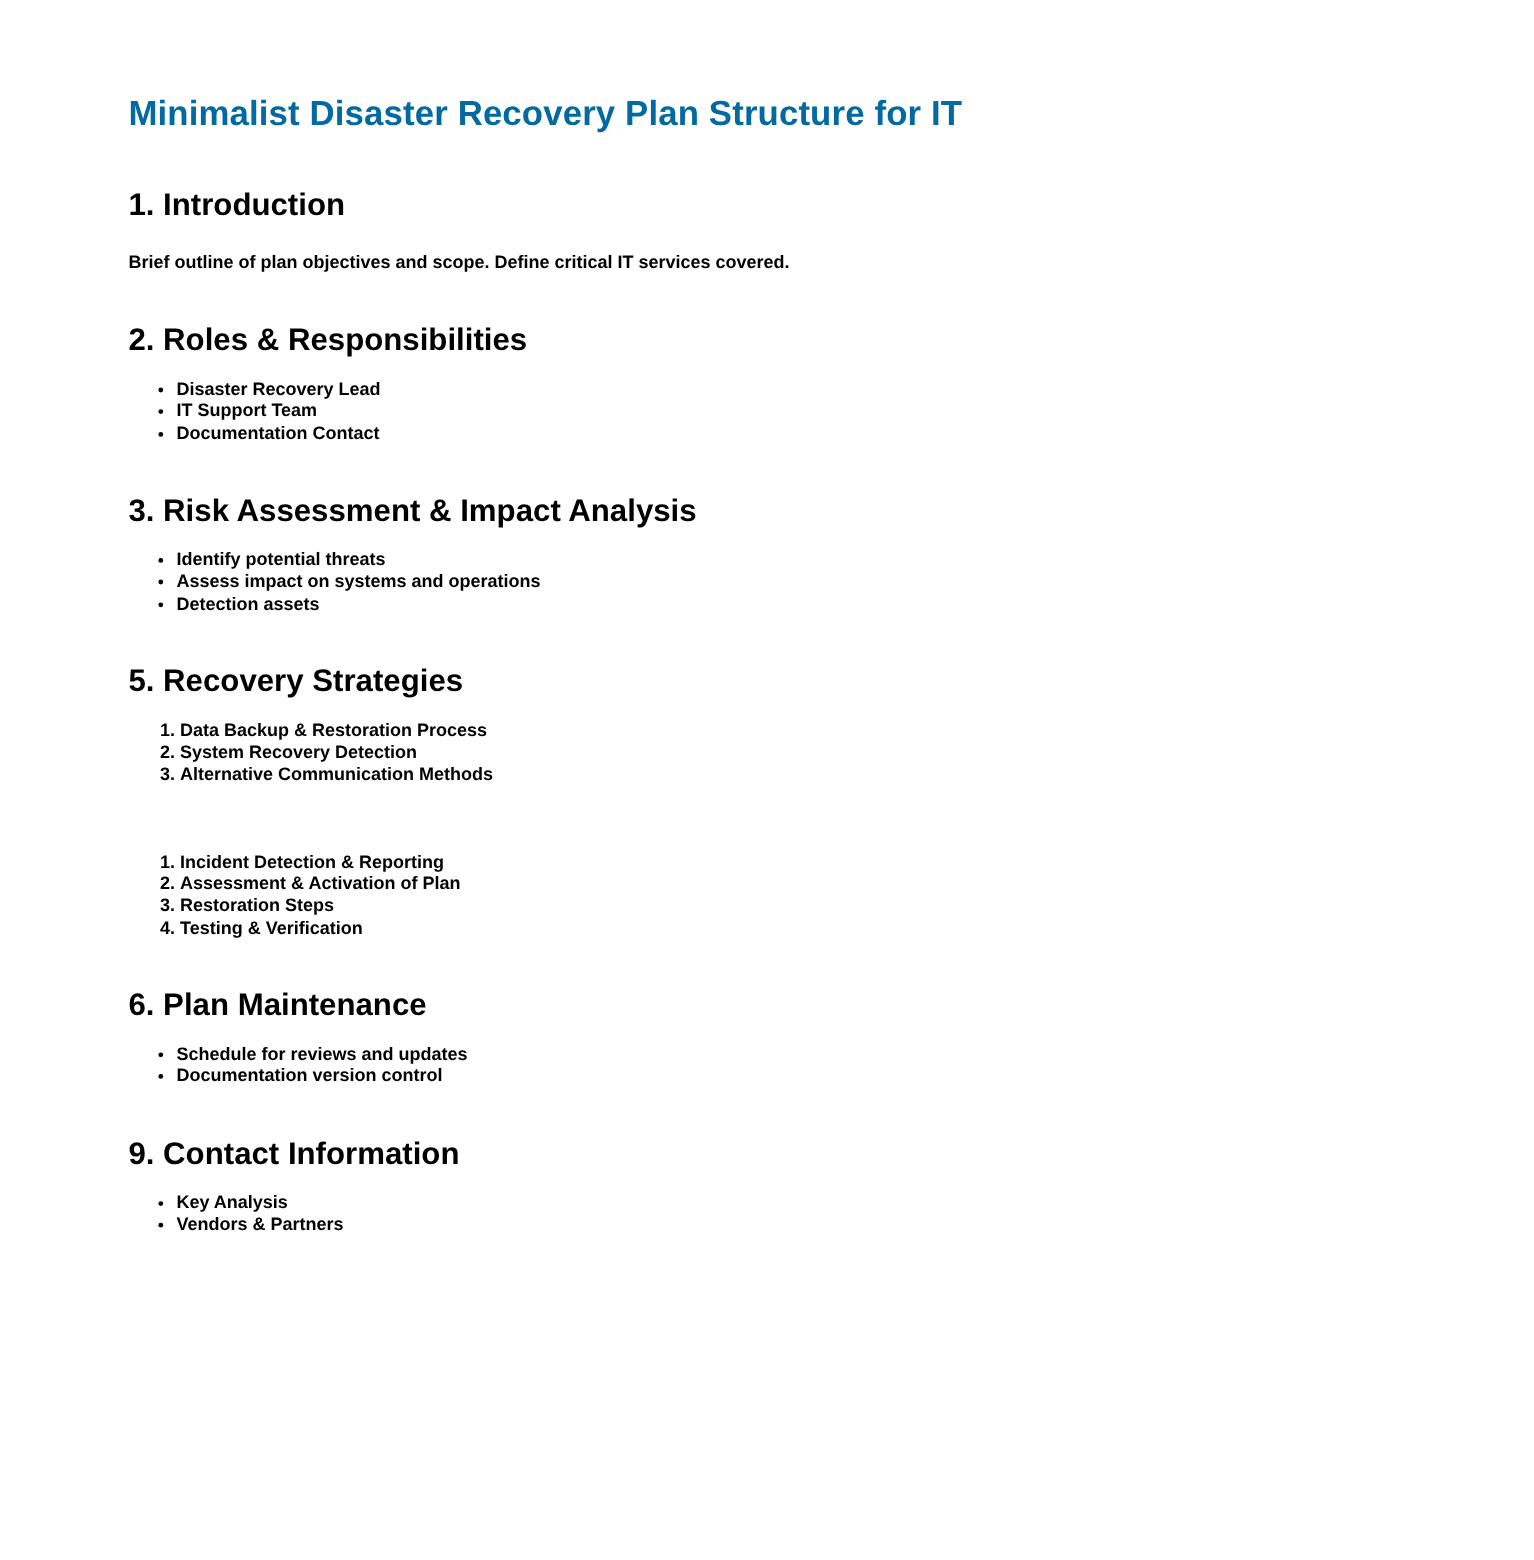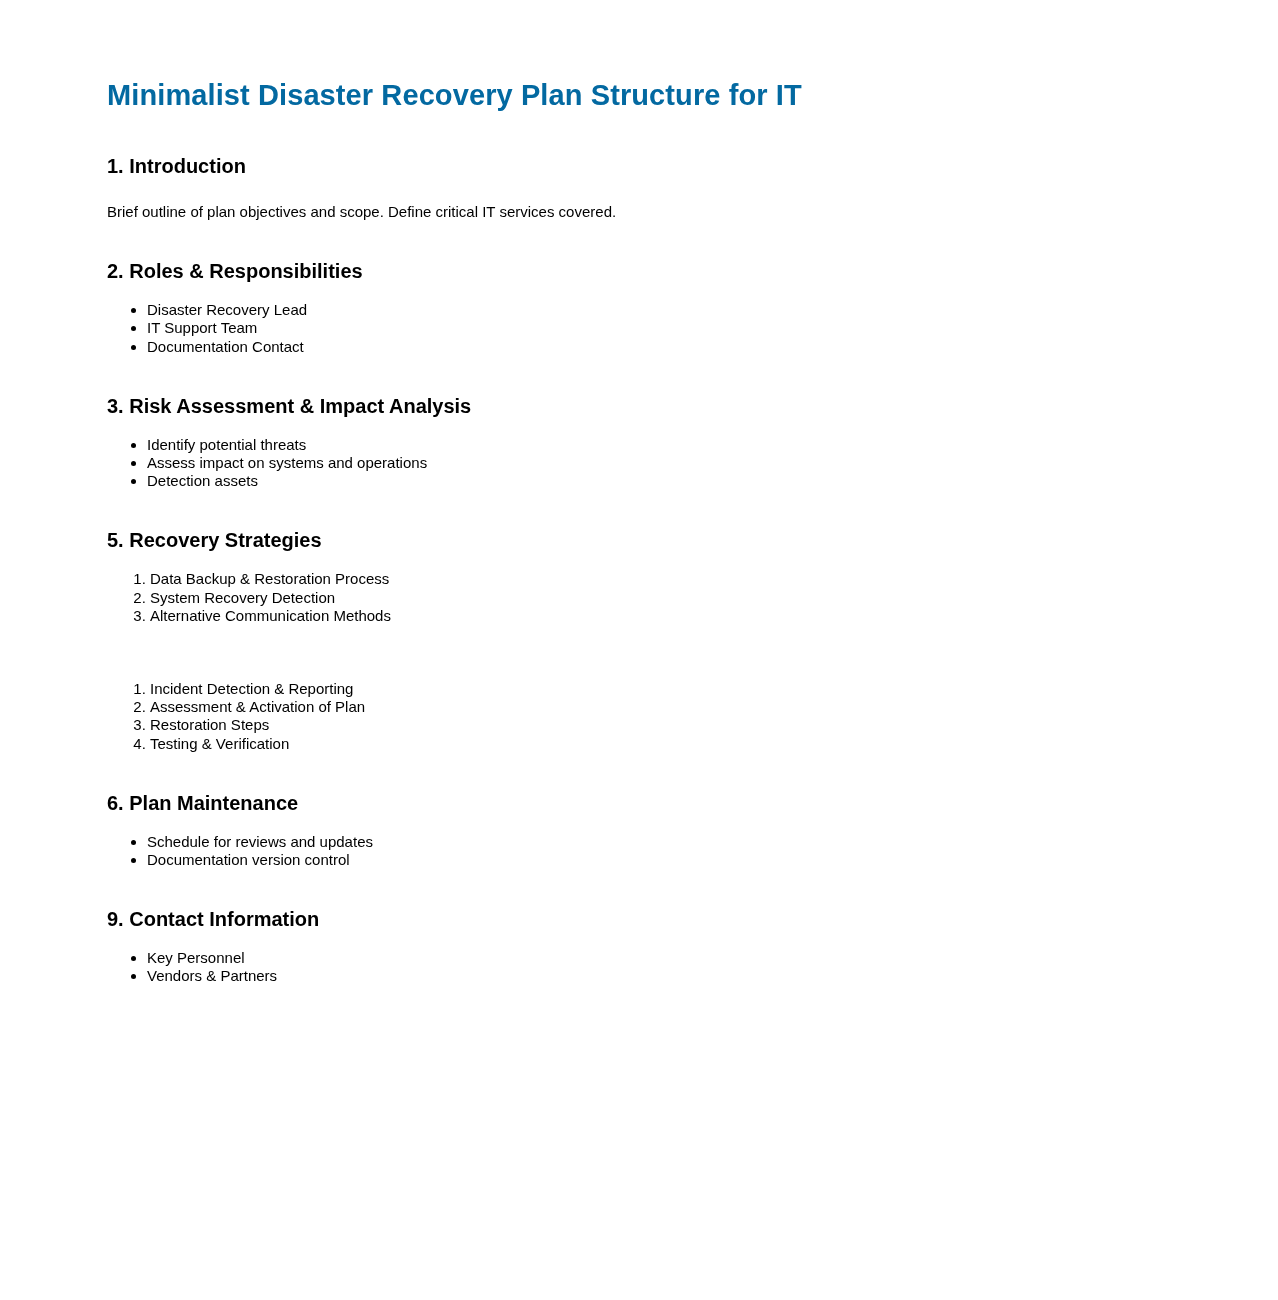--- a/index.html
+++ b/index.html
@@ -25,54 +25,56 @@
     font-weight: bold;
     line-height: 1.2;
     margin: 0 0 0 0;
     letter-spacing: 0.1px;
     color: #0369a1;
   }
   .section {
     margin: 0;
   }
   .section-heading {
-    font-size: 20px;
+    font-size: 26px;
     font-weight: bold;
     line-height: 1.25;
     color: #000000;
     margin: 0;
   }
   
   .sec-gap-first { height: 41px; }
   .sec-gap { height: 38px; }
   .para {
     font-size: 15px;
     line-height: 1.22;
     margin: 0;
     color: #000000;
+    font-weight: bold;
   }
   .para-gap { height: 24px; }
   .list-gap { height: 17px; }
   ul.bullets, ol.numbers {
     margin: 0;
     padding: 0 0 0 40px;
     font-size: 15px;
     line-height: 18.2px;
     color: #000000;
   }
   ul.bullets {
     list-style-type: disc;
   }
   ol.numbers {
     list-style-type: decimal;
     padding-left: 43px;
   }
   ul.bullets > li, ol.numbers > li {
     margin: 0;
     padding: 0;
+    font-weight: bold;
   }
   .tail-space { height: 320px; }
 </style>
 </head>
 <body>
 
 <div class="page">
 
   <h1 class="doc-title">Minimalist Disaster Recovery Plan Structure for IT</h1>
 
@@ -142,20 +144,20 @@
       <li>Documentation version control</li>
     </ul>
   </div>
 
   <div class="sec-gap"></div>
 
   <div class="section">
     <h2 class="section-heading">9. Contact Information</h2>
     <div class="list-gap"></div>
     <ul class="bullets">
-      <li>Key Personnel</li>
+      <li>Key Analysis</li>
       <li>Vendors &amp; Partners</li>
     </ul>
   </div>
 
   <div class="tail-space"></div>
 
 </div>
 
 </body></html>

